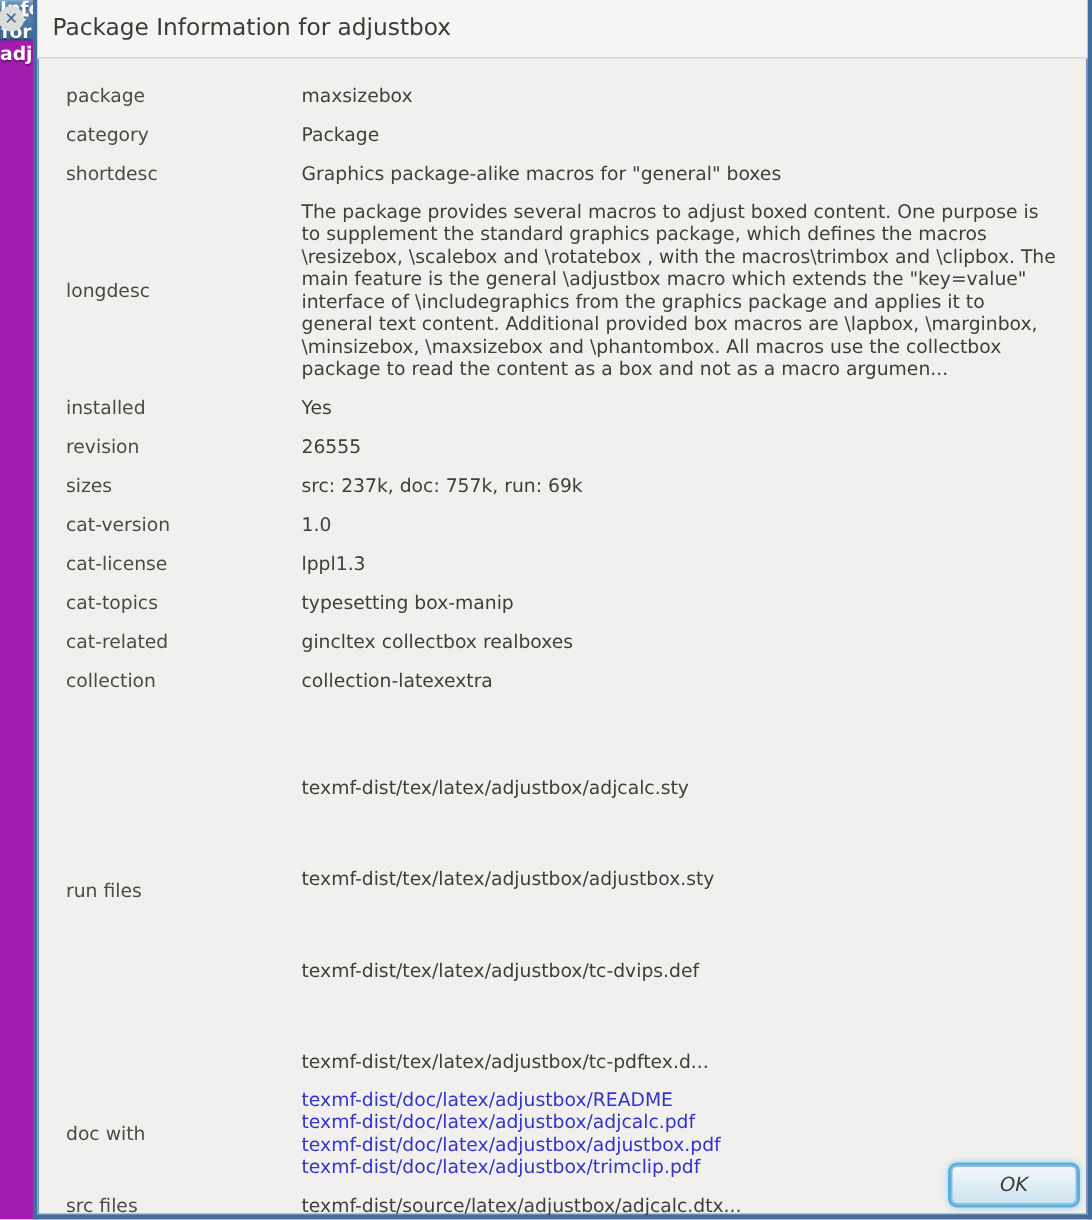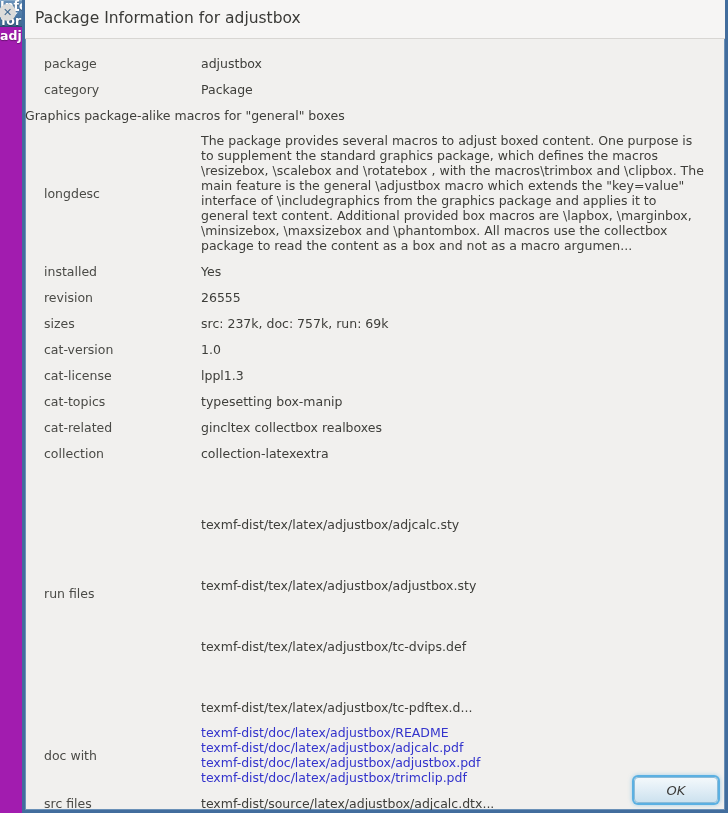--- a/index.html
+++ b/index.html
@@ -108,27 +108,28 @@
     <div class="titlebar-title">Package Information for adjustbox</div>
     <div class="close-btn">✕</div>
   </div>
 
   <div class="frame">
     <div class="dlg-header">Package Information for adjustbox</div>
 
     <div class="content">
         <div class="row">
           <div class="row-label">package</div>
-          <div class="row-value">adjustbox</div>
+          <div class="row-value">maxsizebox</div>
         </div>
         <div class="row">
           <div class="row-label">category</div>
           <div class="row-value">Package</div>
         </div>
         <div class="row">
+          <div class="row-label">shortdesc</div>
           <div class="row-value">Graphics package-alike macros for "general" boxes</div>
         </div>
         <div class="row multi">
           <div class="row-label">longdesc</div>
           <div class="row-value">The package provides several macros to adjust boxed content. One purpose is to supplement the standard graphics package, which defines the macros \resizebox, \scalebox and \rotatebox , with the macros\trimbox and \clipbox. The main feature is the general \adjustbox macro which extends the "key=value" interface of \includegraphics from the graphics package and applies it to general text content. Additional provided box macros are \lapbox, \marginbox, \minsizebox, \maxsizebox and \phantombox. All macros use the collectbox package to read the content as a box and not as a macro argumen...</div>
         </div>
         <div class="row">
           <div class="row-label">installed</div>
           <div class="row-value">Yes</div>
         </div>

